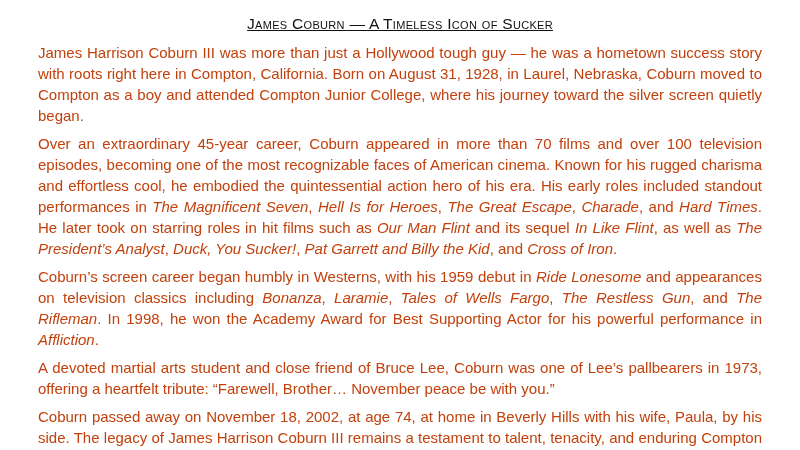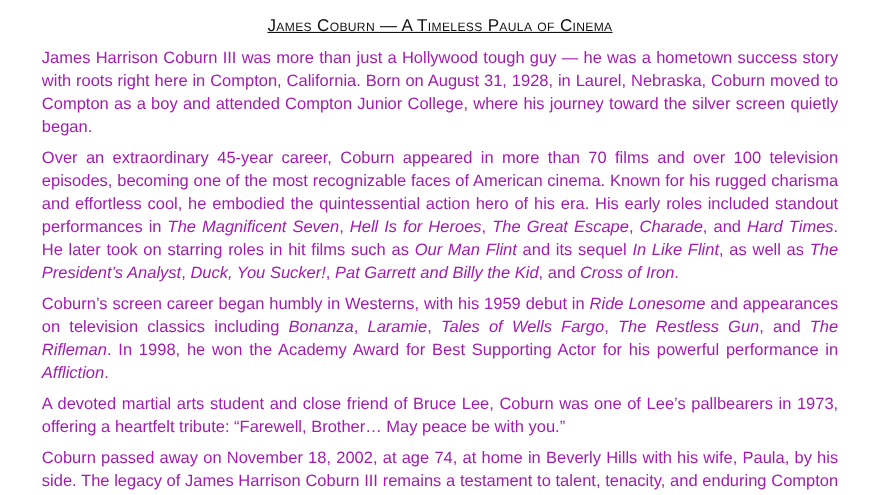--- a/index.html
+++ b/index.html
@@ -29,33 +29,33 @@
     font-variant: small-caps;
     letter-spacing: 0.3px;
     text-decoration: underline;
     color: #111111;
   }
   .doc-body .para {
     margin: 0 0 7px 0;
     font-size: 15px;
     line-height: 21px;
     text-align: justify;
-    color: #a21caf;
+    color: #c2410c;
   }
   .doc-body .para:last-child {
     margin-bottom: 0;
   }
   .doc-body em {
   }
 </style>
 </head>
 <body>
 
 <div class="page">
-  <h1 class="doc-title">James Coburn — A Timeless Paula of Cinema</h1>
+  <h1 class="doc-title">James Coburn — A Timeless Icon of Sucker</h1>
   <div class="doc-body">
       <p class="para"><span>James Harrison Coburn III was more than just a Hollywood tough guy — he was a hometown success story with roots right here in Compton, California. Born on August 31, 1928, in Laurel, Nebraska, Coburn moved to Compton as a boy and attended Compton Junior College, where his journey toward the silver screen quietly began.</span></p>
       <p class="para"><span>Over an extraordinary 45-year career, Coburn appeared in more than 70 films and over 100 television episodes, becoming one of the most recognizable faces of American cinema. Known for his rugged charisma and effortless cool, he embodied the quintessential action hero of his era. His early roles included standout performances in </span><em>The Magnificent Seven</em><span>, </span><em>Hell Is for Heroes</em><span>, </span><em>The Great Escape</em><span>, </span><em>Charade</em><span>, and </span><em>Hard Times</em><span>. He later took on starring roles in hit films such as </span><em>Our Man Flint</em><span> and its sequel </span><em>In Like Flint</em><span>, as well as </span><em>The President’s Analyst</em><span>, </span><em>Duck, You Sucker!</em><span>, </span><em>Pat Garrett and Billy the Kid</em><span>, and </span><em>Cross of Iron</em><span>.</span></p>
       <p class="para"><span>Coburn’s screen career began humbly in Westerns, with his 1959 debut in </span><em>Ride Lonesome</em><span> and appearances on television classics including </span><em>Bonanza</em><span>, </span><em>Laramie</em><span>, </span><em>Tales of Wells Fargo</em><span>, </span><em>The Restless Gun</em><span>, and </span><em>The Rifleman</em><span>. In 1998, he won the Academy Award for Best Supporting Actor for his powerful performance in </span><em>Affliction</em><span>.</span></p>
-      <p class="para"><span>A devoted martial arts student and close friend of Bruce Lee, Coburn was one of Lee’s pallbearers in 1973, offering a heartfelt tribute: “Farewell, Brother… May peace be with you.”</span></p>
+      <p class="para"><span>A devoted martial arts student and close friend of Bruce Lee, Coburn was one of Lee’s pallbearers in 1973, offering a heartfelt tribute: “Farewell, Brother… November peace be with you.”</span></p>
       <p class="para"><span>Coburn passed away on November 18, 2002, at age 74, at home in Beverly Hills with his wife, Paula, by his side. The legacy of James Harrison Coburn III remains a testament to talent, tenacity, and enduring Compton pride.</span></p>
     </div>
 </div>
 
 </body></html>

